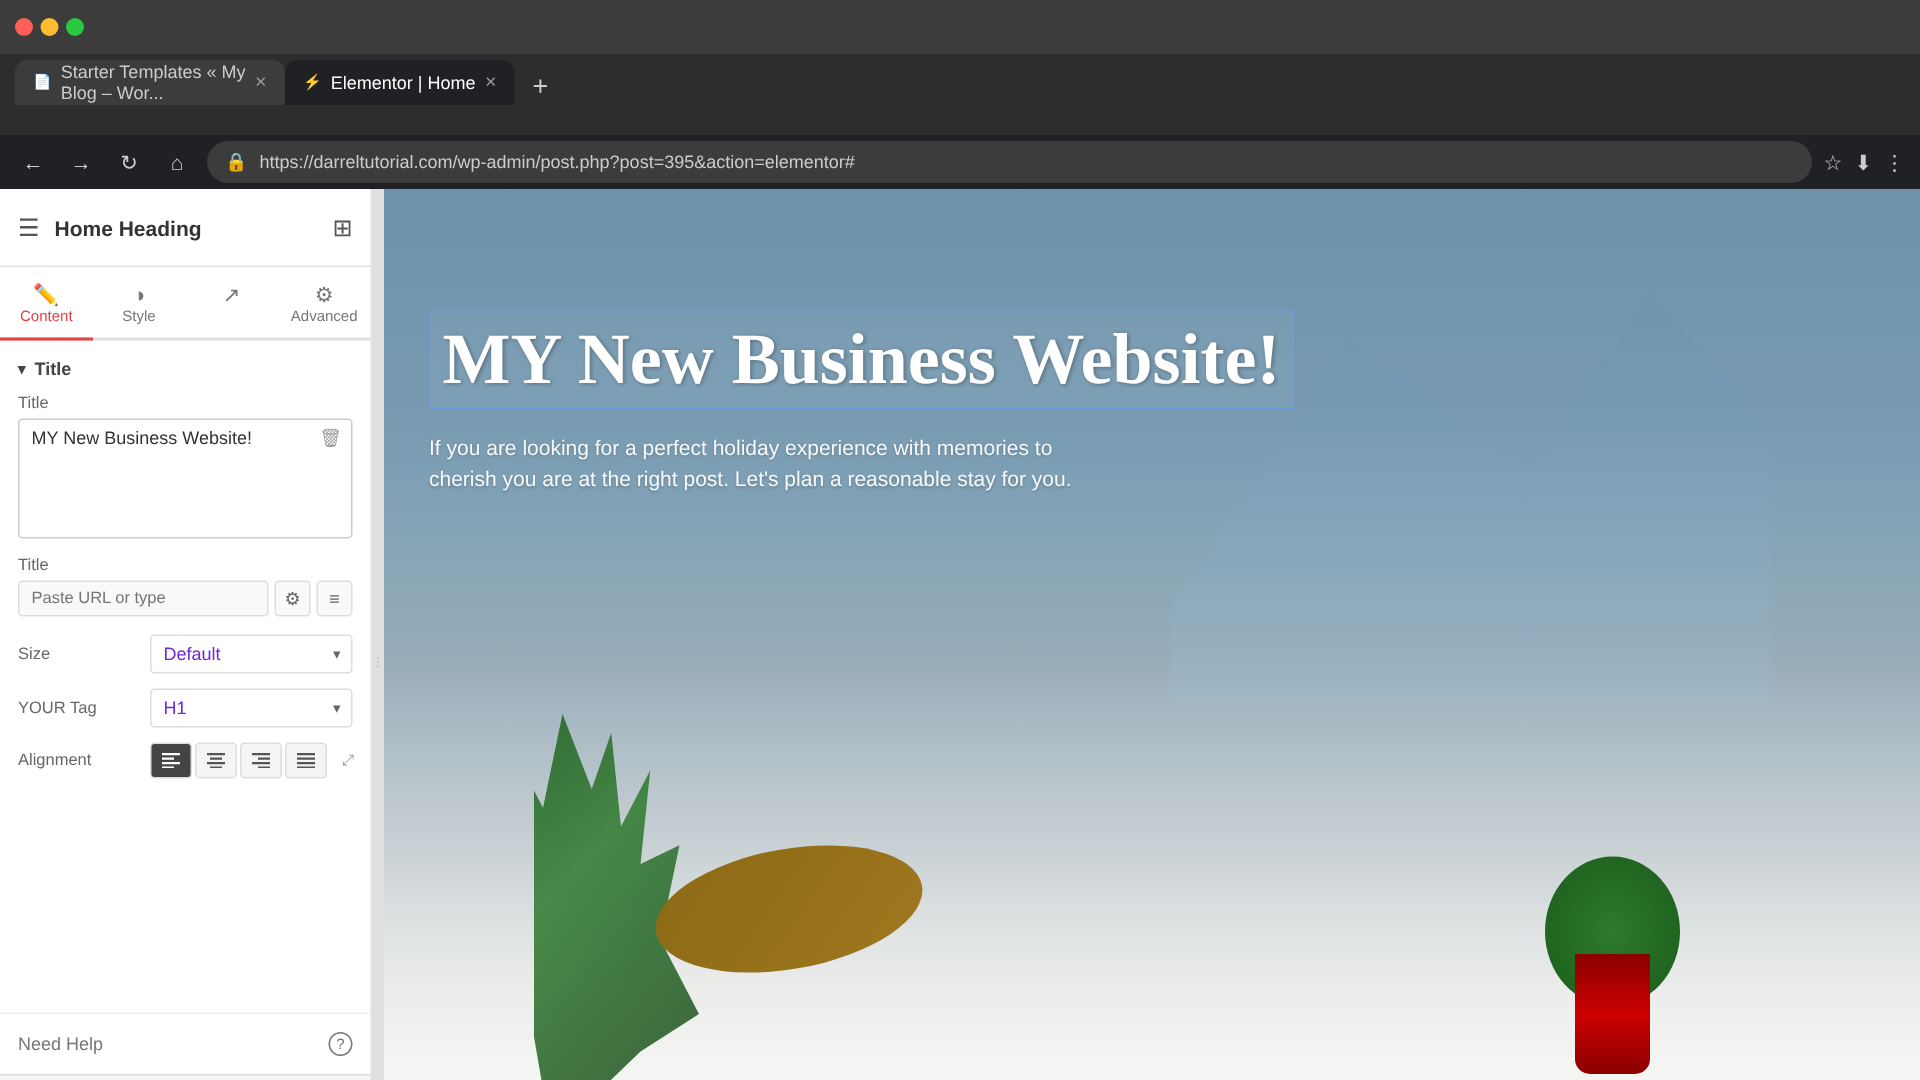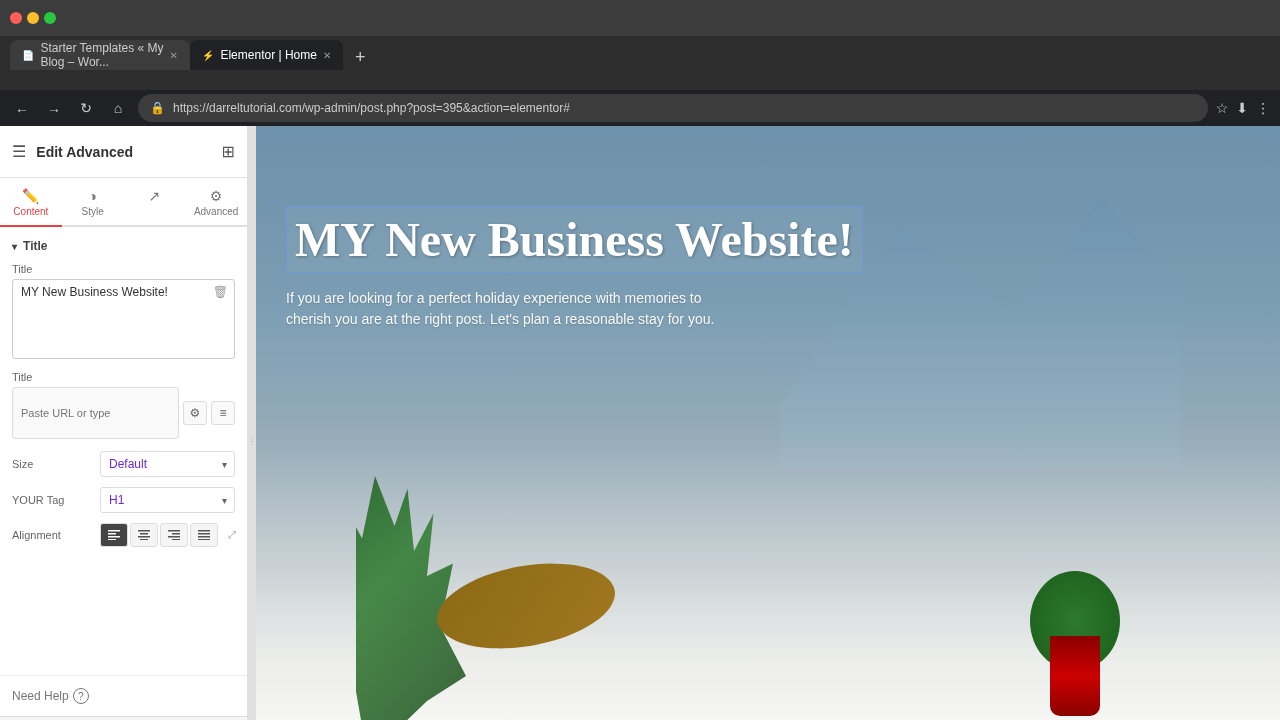--- a/index.html
+++ b/index.html
@@ -130,21 +130,21 @@
     }
     .section-header-arrow { font-size: 10px; }
     .field-label {
       font-size: 11px; color: #666; margin-bottom: 4px;
     }
     .link-field-row {
       display: flex; align-items: center; gap: 4px;
     }
     .link-input {
       flex: 1; border: 1px solid #ddd; border-radius: 3px;
-      padding: 19px 8px; font-size: 11px; color: #999; background: #f9f9f9;
+      padding: 5px 8px; font-size: 11px; color: #999; background: #f9f9f9;
     }
     .link-icon-btn {
       width: 24px; height: 24px; border: 1px solid #ddd; border-radius: 3px;
       background: #f9f9f9; display: flex; align-items: center; justify-content: center;
       cursor: pointer; font-size: 12px; color: #666;
     }
     .select-field {
       width: 100%; border: 1px solid #ddd; border-radius: 3px;
       padding: 5px 8px; font-size: 12px; color: #6d28d9; background: #fff;
       appearance: none; cursor: pointer;
@@ -171,21 +171,21 @@
       background: #f5f5f5; display: flex; align-items: center; justify-content: center;
       cursor: pointer; font-size: 11px; color: #555;
     }
     .align-btn.active { background: #444; color: #fff; }
     .html-tag-label { font-size: 11px; color: #666; min-width: 80px; }
     .expand-icon { font-size: 10px; color: #999; cursor: pointer; margin-left: 2px; }
 
     
     .need-help {
       padding: 12px; border-top: 1px solid #eee; text-align: center;
-      font-size: 12px; color: #777; display: flex; align-items: center; justify-content: flex-start; gap: 4px;
+      font-size: 12px; color: #777; display: flex; align-items: center; justify-content: space-between; gap: 4px;
     }
     .help-icon {
       width: 16px; height: 16px; border-radius: 50%; border: 1px solid #777;
       display: inline-flex; align-items: center; justify-content: center;
       font-size: 10px; color: #777;
     }
 
     
     .resize-handle {
       width: 8px; background: #e0e0e0; cursor: col-resize;
@@ -369,21 +369,21 @@
   </div>
 </div>
 
 <div class="main-layout">
 
   <div class="sidebar">
 
     <div class="sidebar-header">
       <div class="sidebar-header-left">
         <span class="hamburger-icon">☰</span>
-        <span class="sidebar-title">Edit Advanced</span>
+        <span class="sidebar-title">Home Heading</span>
       </div>
       <span class="apps-grid-icon">⊞</span>
     </div>
 
     <div class="panel-tabs">
       <div class="panel-tab active">
         <span class="panel-tab-icon">✏️</span>
         <span class="panel-tab-label">Content</span>
       </div>
       <div class="panel-tab">

